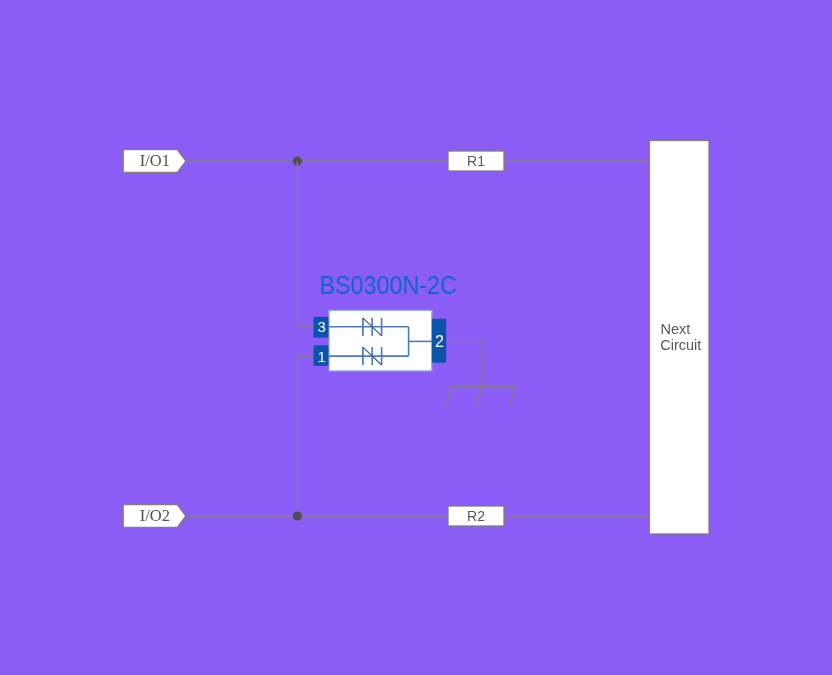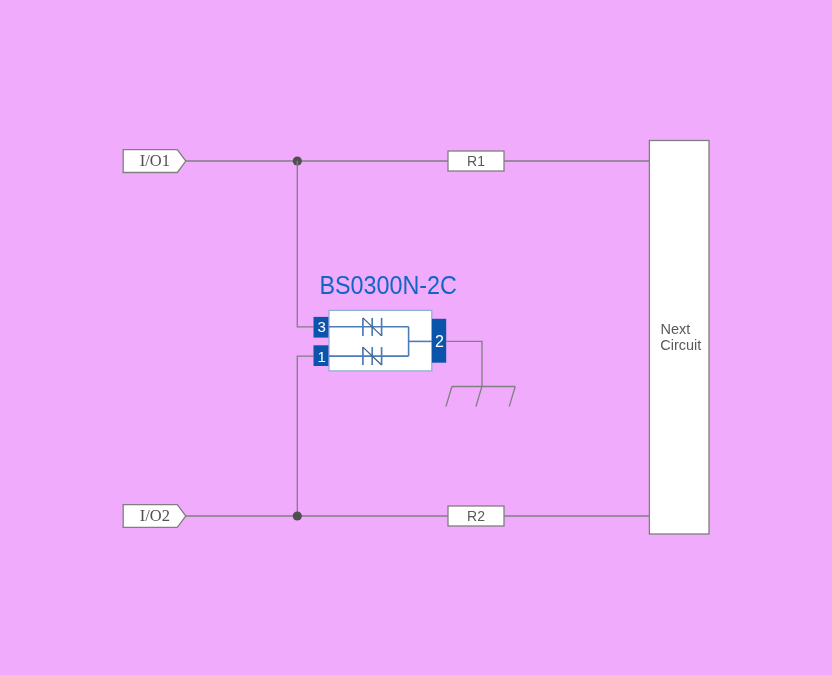--- a/index.html
+++ b/index.html
@@ -1,16 +1,16 @@
 <!DOCTYPE html>
 <html><head>
 <meta charset="utf-8">
 <style>
   html,body{margin:0;padding:0;background:#ffffff;}
-  .wrap{width:832px;height:675px;position:relative;background:#f0abfc;overflow:hidden;text-decoration:underline;}
+  .wrap{width:832px;height:675px;position:relative;background:#8b5cf6;overflow:hidden;text-decoration:underline;}
   svg{position:absolute;left:0;top:0;}
   text{font-family:"Liberation Sans",sans-serif;}
   .serif{font-family:"Liberation Serif",serif;}
 </style>
 </head>
 <body>
 <div class="wrap">
 <svg width="832" height="675" viewBox="0 0 832 675">
 
   <g>

